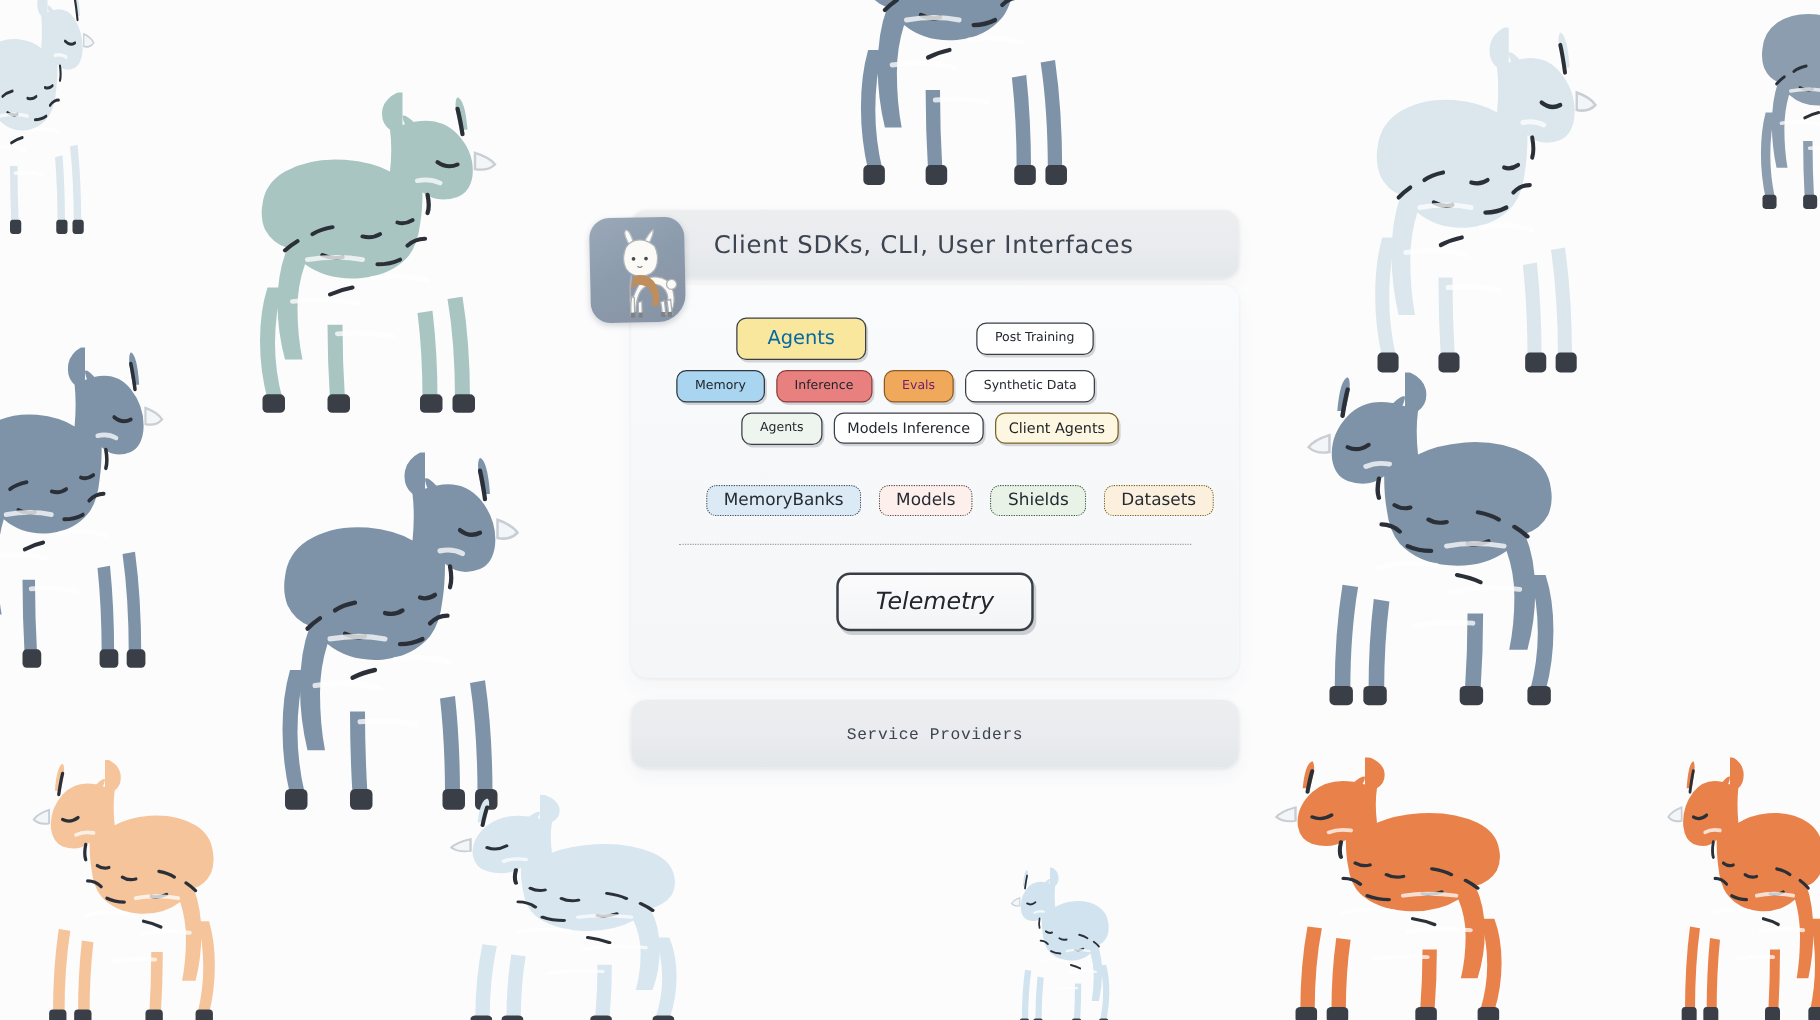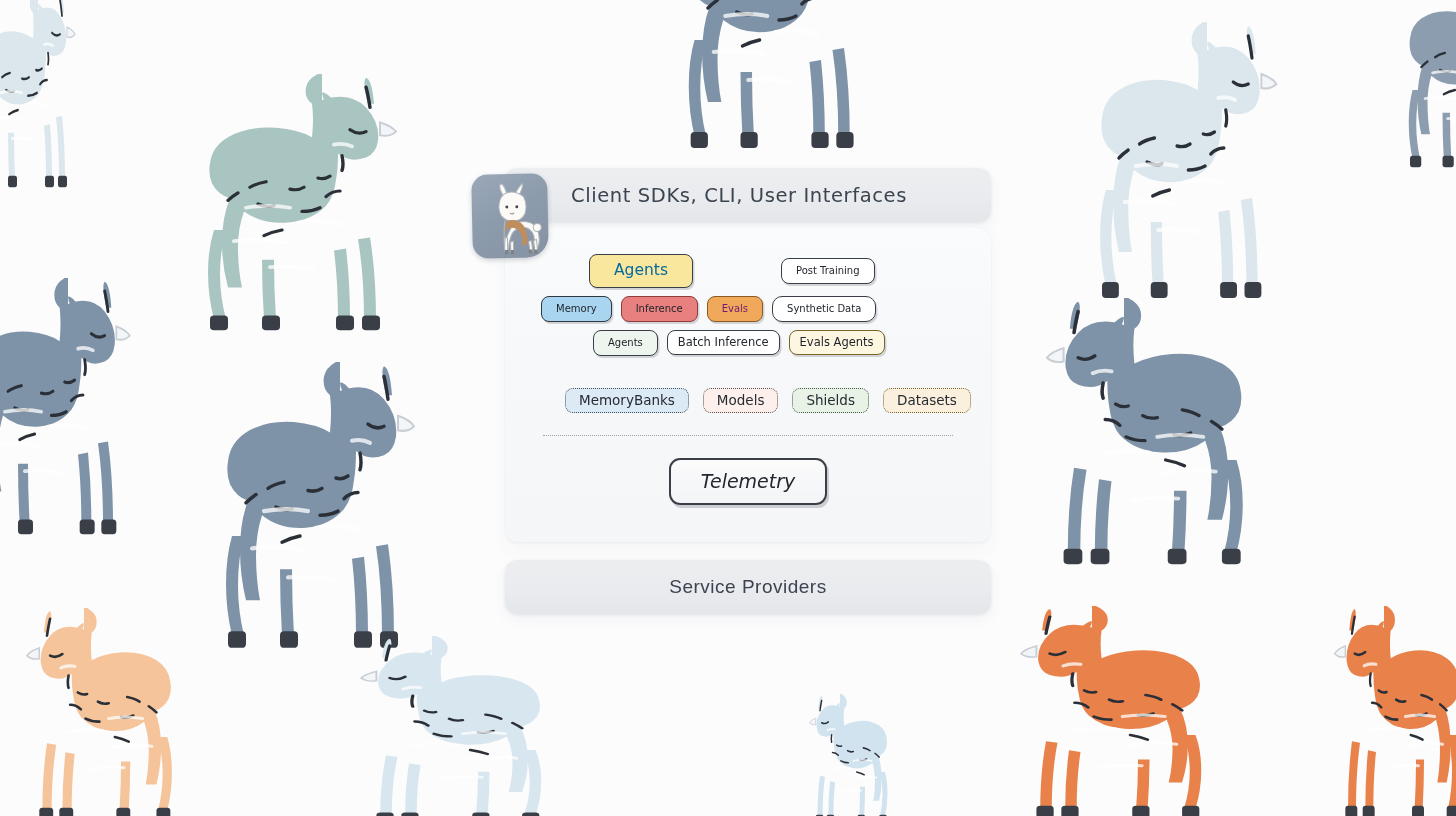--- a/index.html
+++ b/index.html
@@ -152,22 +152,22 @@
   
   #providers-bar{
     margin-top:18px;
     height:54px;
     border-radius:12px;
     background:linear-gradient(180deg,#eceef0 0%,#e9ebee 55%,#e4e7ea 100%);
     box-shadow:0 1px 3px rgba(60,70,85,.10), 0 6px 14px rgba(60,70,85,.05);
     display:flex; align-items:center; justify-content:center;
   }
   #providers-label{
-    font-family:Liberation Sans, sans-serif;
-    font-size:19px;
+    font-family:Liberation Mono, monospace;
+    font-size:13px;
     letter-spacing:.5px;
     color:#3b4450;
   }
 </style>
 </head>
 <body>
 
 <div id="stage">
 
   <div id="llama-layer">
@@ -726,26 +726,26 @@
 
       <div class="pill-row row-1">
           <div class="pill lg" style="background: rgb(250, 231, 158); border-color: rgb(58, 63, 71); color: #0369a1;">Agents</div>
           <div class="gap-12" style="flex: 0 0 70px;"></div>
           <div class="pill md" style="background: rgb(255, 255, 255); border-color: rgb(58, 63, 71);">Post Training</div>
         </div>
       <div class="pill-row row-2">
           <div class="pill md" style="background: rgb(169, 213, 240); border-color: rgb(47, 55, 64); color: rgb(29, 33, 40);">Memory</div>
           <div class="pill md" style="background: rgb(232, 128, 127); border-color: rgb(143, 60, 60); color: rgb(29, 33, 40);">Inference</div>
           <div class="pill md" style="background: rgb(240, 169, 90); border-color: rgb(138, 90, 34); color: #701a75;">Evals</div>
-          <div class="pill md" style="background: rgb(255, 255, 255); border-color: rgb(58, 63, 71); border-radius: 10px;">Synthetic Data</div>
+          <div class="pill md" style="background: rgb(255, 255, 255); border-color: rgb(58, 63, 71);">Synthetic Data</div>
         </div>
       <div class="pill-row row-3">
           <div class="pill md" style="background: rgb(238, 245, 238); border-color: rgb(58, 63, 71); color: rgb(29, 33, 40);">Agents</div>
-          <div class="pill sm" style="background: rgb(255, 255, 255); border-color: rgb(58, 63, 71);">Batch Inference</div>
-          <div class="pill sm" style="background: rgb(253, 246, 224); border-color: rgb(122, 99, 38); color: rgb(29, 33, 40);">Evals Agents</div>
+          <div class="pill sm" style="background: rgb(255, 255, 255); border-color: rgb(58, 63, 71);">Models Inference</div>
+          <div class="pill sm" style="background: rgb(253, 246, 224); border-color: rgb(122, 99, 38); color: rgb(29, 33, 40);">Client Agents</div>
         </div>
 
       <div id="resource-row">
           <div class="res-pill" style="background: rgb(220, 234, 245); border-color: rgb(68, 80, 92);">MemoryBanks</div>
           <div class="res-pill" style="background: rgb(253, 240, 236); border-color: rgb(90, 74, 70); text-align: center;">Models</div>
           <div class="res-pill" style="background: rgb(232, 242, 231); border-color: rgb(63, 90, 64);">Shields</div>
           <div class="res-pill" style="background: rgb(251, 240, 221); border-color: rgb(122, 99, 38);">Datasets</div>
         </div>
 
       <div id="divider" style="border-top-color: rgb(154, 161, 171);"></div>

